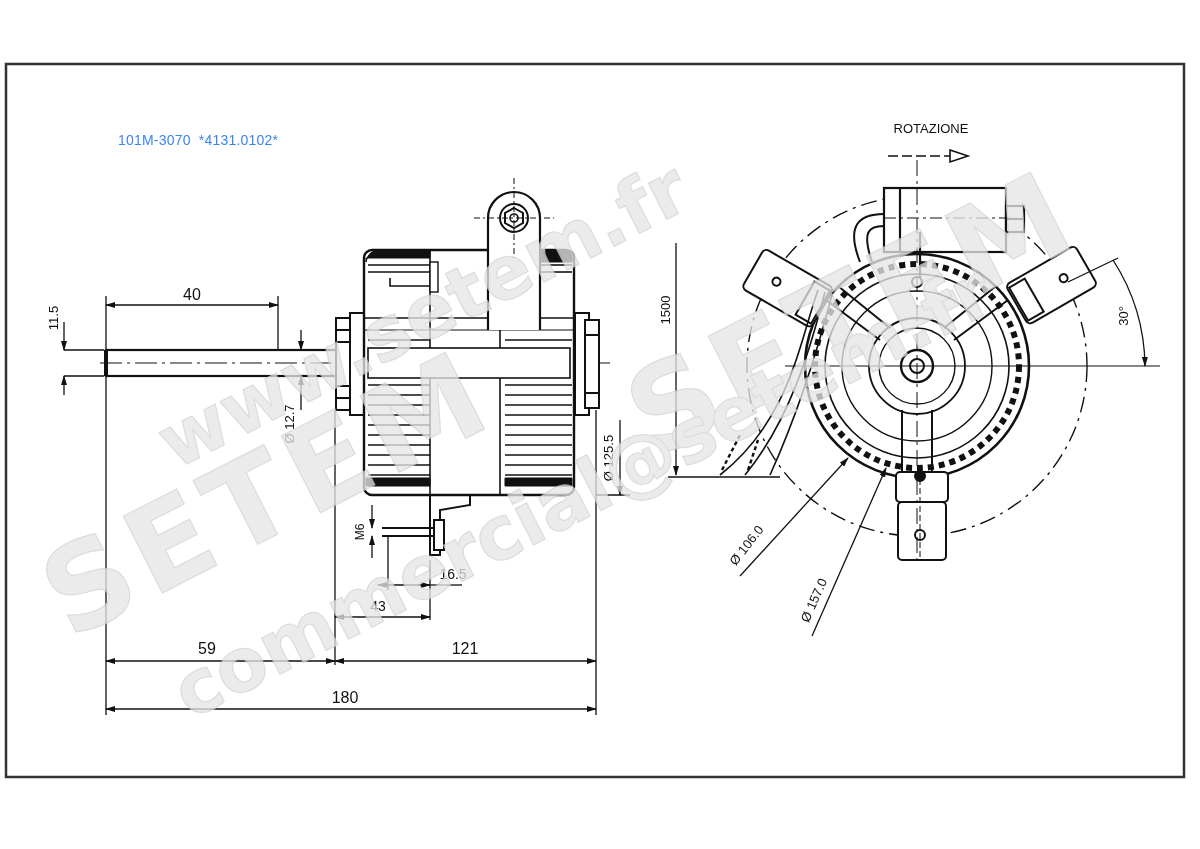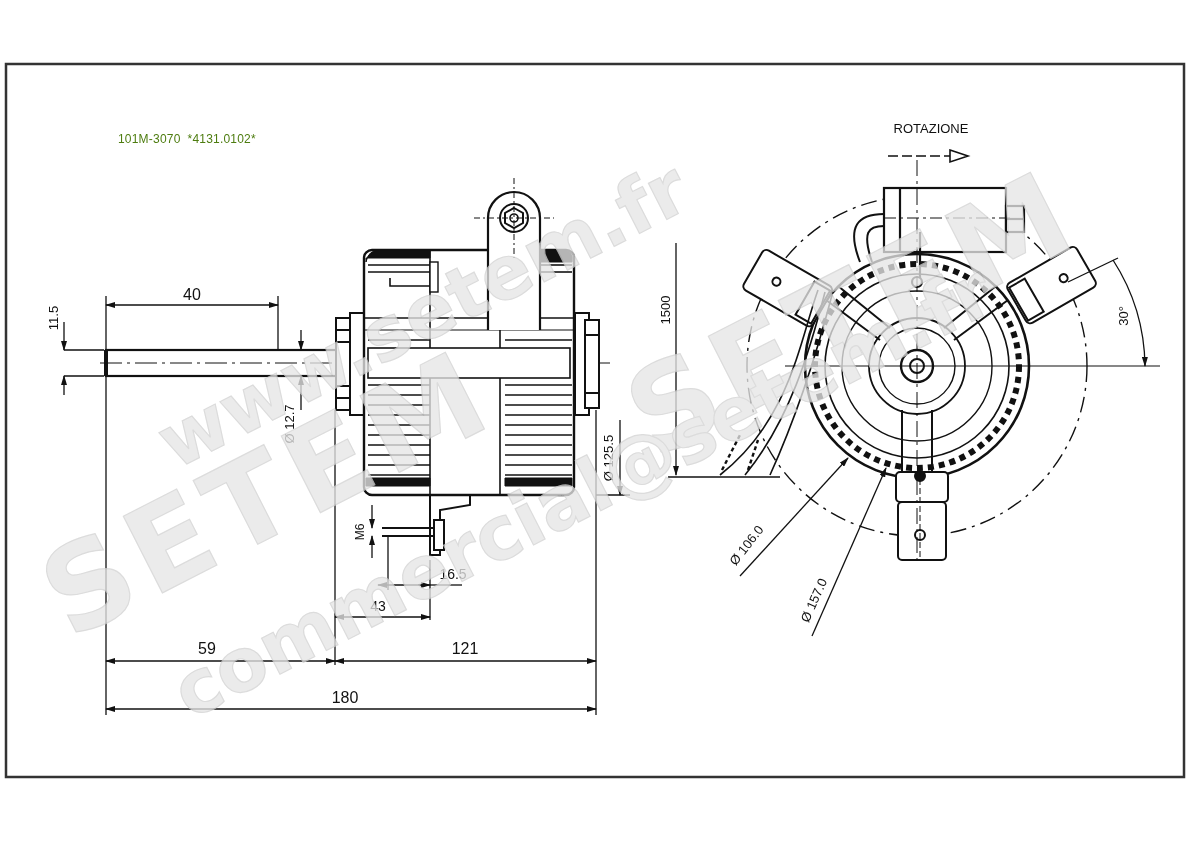--- a/index.html
+++ b/index.html
@@ -1,20 +1,20 @@
 <!DOCTYPE html>
 <html><head>
 <meta charset="utf-8">
 <style>
   html, body { margin:0; padding:0; background:#ffffff; }
   body { width:1200px; height:849px; position:relative; overflow:hidden;
          font-family:"Liberation Sans", sans-serif; color:#111; }
   #sheet { position:absolute; left:0; top:0; width:1200px; height:849px; }
   svg text { font-family:"Liberation Sans", sans-serif; fill:#111; }
-  .part-label { position:absolute; left:118px; top:132px; font-size:12px; color:#4d7c0f;
+  .part-label { position:absolute; left:118px; top:132px; font-size:14px; color:#3b82f6;
                 letter-spacing:0.2px; white-space:pre; }
   .wm { font-family:"DejaVu Sans", sans-serif; font-weight:bold; fill:#e6e6e6;
         stroke:#d2d2d2; stroke-width:1.2; }
 </style>
 </head>
 <body>
 
 <div id="sheet">
   <div class="part-label">101M-3070  *4131.0102*</div>
 

